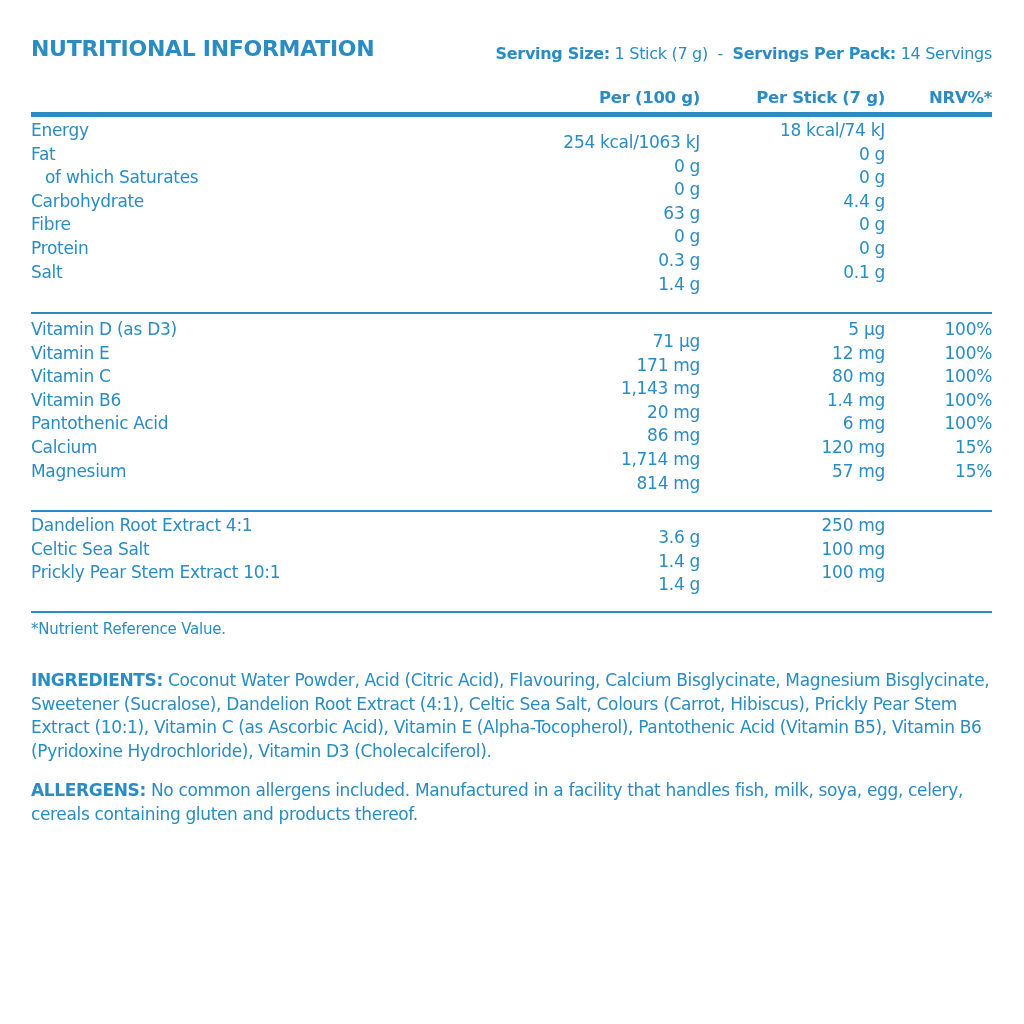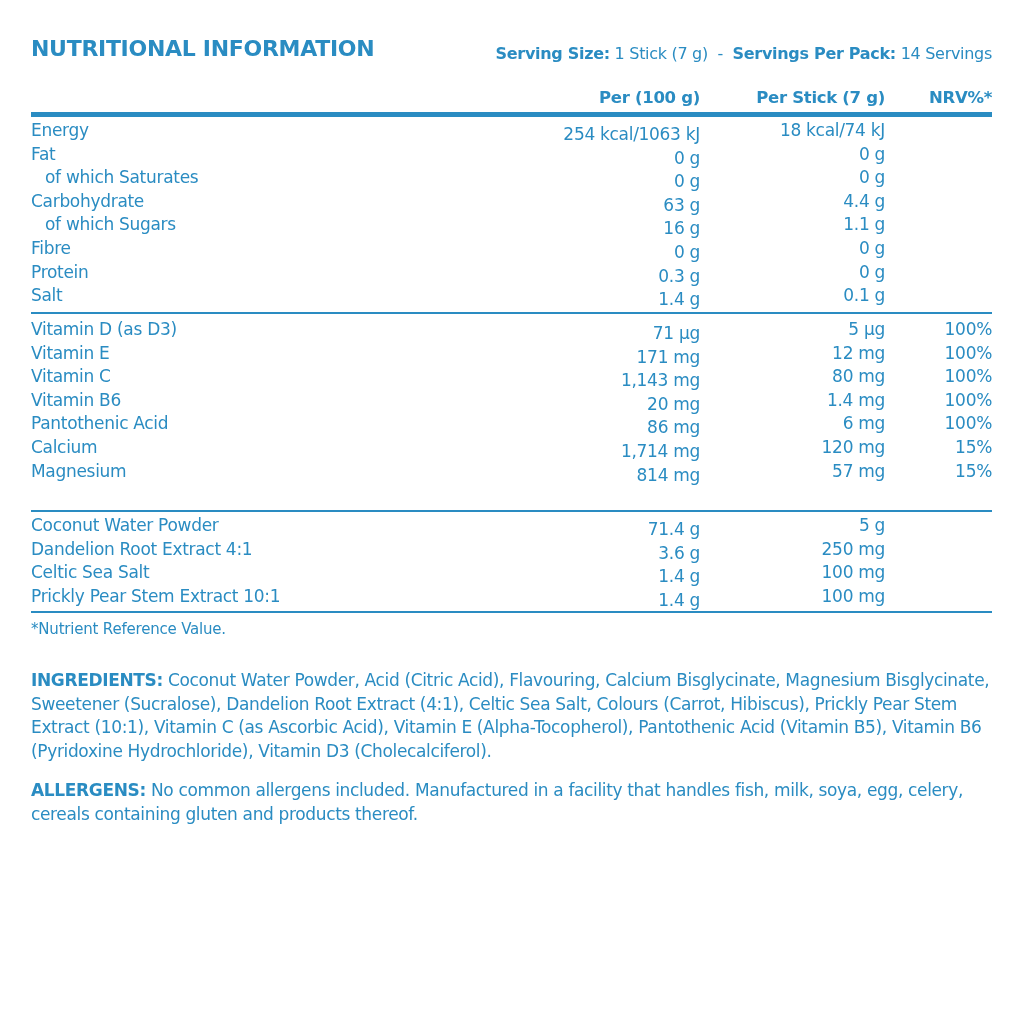--- a/index.html
+++ b/index.html
@@ -10,21 +10,21 @@
   .serving { position:absolute; right:32px; top:44px; font-size:16px; white-space:nowrap; letter-spacing:-0.3px; }
   .serving b { font-weight:bold; }
   .thead { position:absolute; left:31px; top:88px; width:961px; height:20px; font-size:16.5px; font-weight:bold; letter-spacing:-0.3px; }
   .thead span { position:absolute; top:0; text-align:right; white-space:nowrap; }
   .rule-thick { position:absolute; left:31px; width:961px; height:5px; background:#2a8cc2; }
   .rule-thin { position:absolute; left:31px; width:961px; height:2px; background:#2a8cc2; }
   .section { position:absolute; left:31px; width:961px; }
   .row { position:relative; height:23.6px; font-size:17px; letter-spacing:-0.3px; white-space:nowrap; }
   .row .lbl { position:absolute; left:0; top:0; }
   .row .lbl.indent { left:14px; }
-  .row .c1 { position:absolute; right:292px; top:4px; text-align:left; }
+  .row .c1 { position:absolute; right:292px; top:12px; text-align:left; }
   .row .c2 { position:absolute; right:107px; top:0; text-align:center; }
   .row .c3 { position:absolute; right:0; top:0; text-align:right; }
   .footnote { position:absolute; left:31px; top:620px; font-size:15px; letter-spacing:-0.2px; }
   .para { position:absolute; left:31px; width:965px; font-size:17px; line-height:23.5px; letter-spacing:-0.35px; }
   .para b { font-weight:bold; }
 </style>
 </head>
 <body>
 
 <div class="title">NUTRITIONAL INFORMATION</div>
@@ -61,26 +61,20 @@
   <div class="row">
     <span class="lbl indent">of which Saturates</span>
     <span class="c1">0 g</span>
     <span class="c2">0 g</span>
     <span class="c3"></span>
   </div>
   <div class="row">
     <span class="lbl">Carbohydrate</span>
     <span class="c1">63 g</span>
     <span class="c2">4.4 g</span>
-    <span class="c3"></span>
-  </div>
-  <div class="row">
-    <span class="lbl indent">of which Sugars</span>
-    <span class="c1">16 g</span>
-    <span class="c2">1.1 g</span>
     <span class="c3"></span>
   </div>
   <div class="row">
     <span class="lbl">Fibre</span>
     <span class="c1">0 g</span>
     <span class="c2">0 g</span>
     <span class="c3"></span>
   </div>
   <div class="row">
     <span class="lbl">Protein</span>
@@ -140,26 +134,20 @@
     <span class="c1">814 mg</span>
     <span class="c2">57 mg</span>
     <span class="c3">15%</span>
   </div>
 </div>
 
 <div class="rule-thin" style="top:510px"></div>
 
 <div class="section" style="top:515px">
   <div class="row">
-    <span class="lbl">Coconut Water Powder</span>
-    <span class="c1">71.4 g</span>
-    <span class="c2">5 g</span>
-    <span class="c3"></span>
-  </div>
-  <div class="row">
     <span class="lbl">Dandelion Root Extract 4:1</span>
     <span class="c1">3.6 g</span>
     <span class="c2">250 mg</span>
     <span class="c3"></span>
   </div>
   <div class="row">
     <span class="lbl">Celtic Sea Salt</span>
     <span class="c1">1.4 g</span>
     <span class="c2">100 mg</span>
     <span class="c3"></span>

